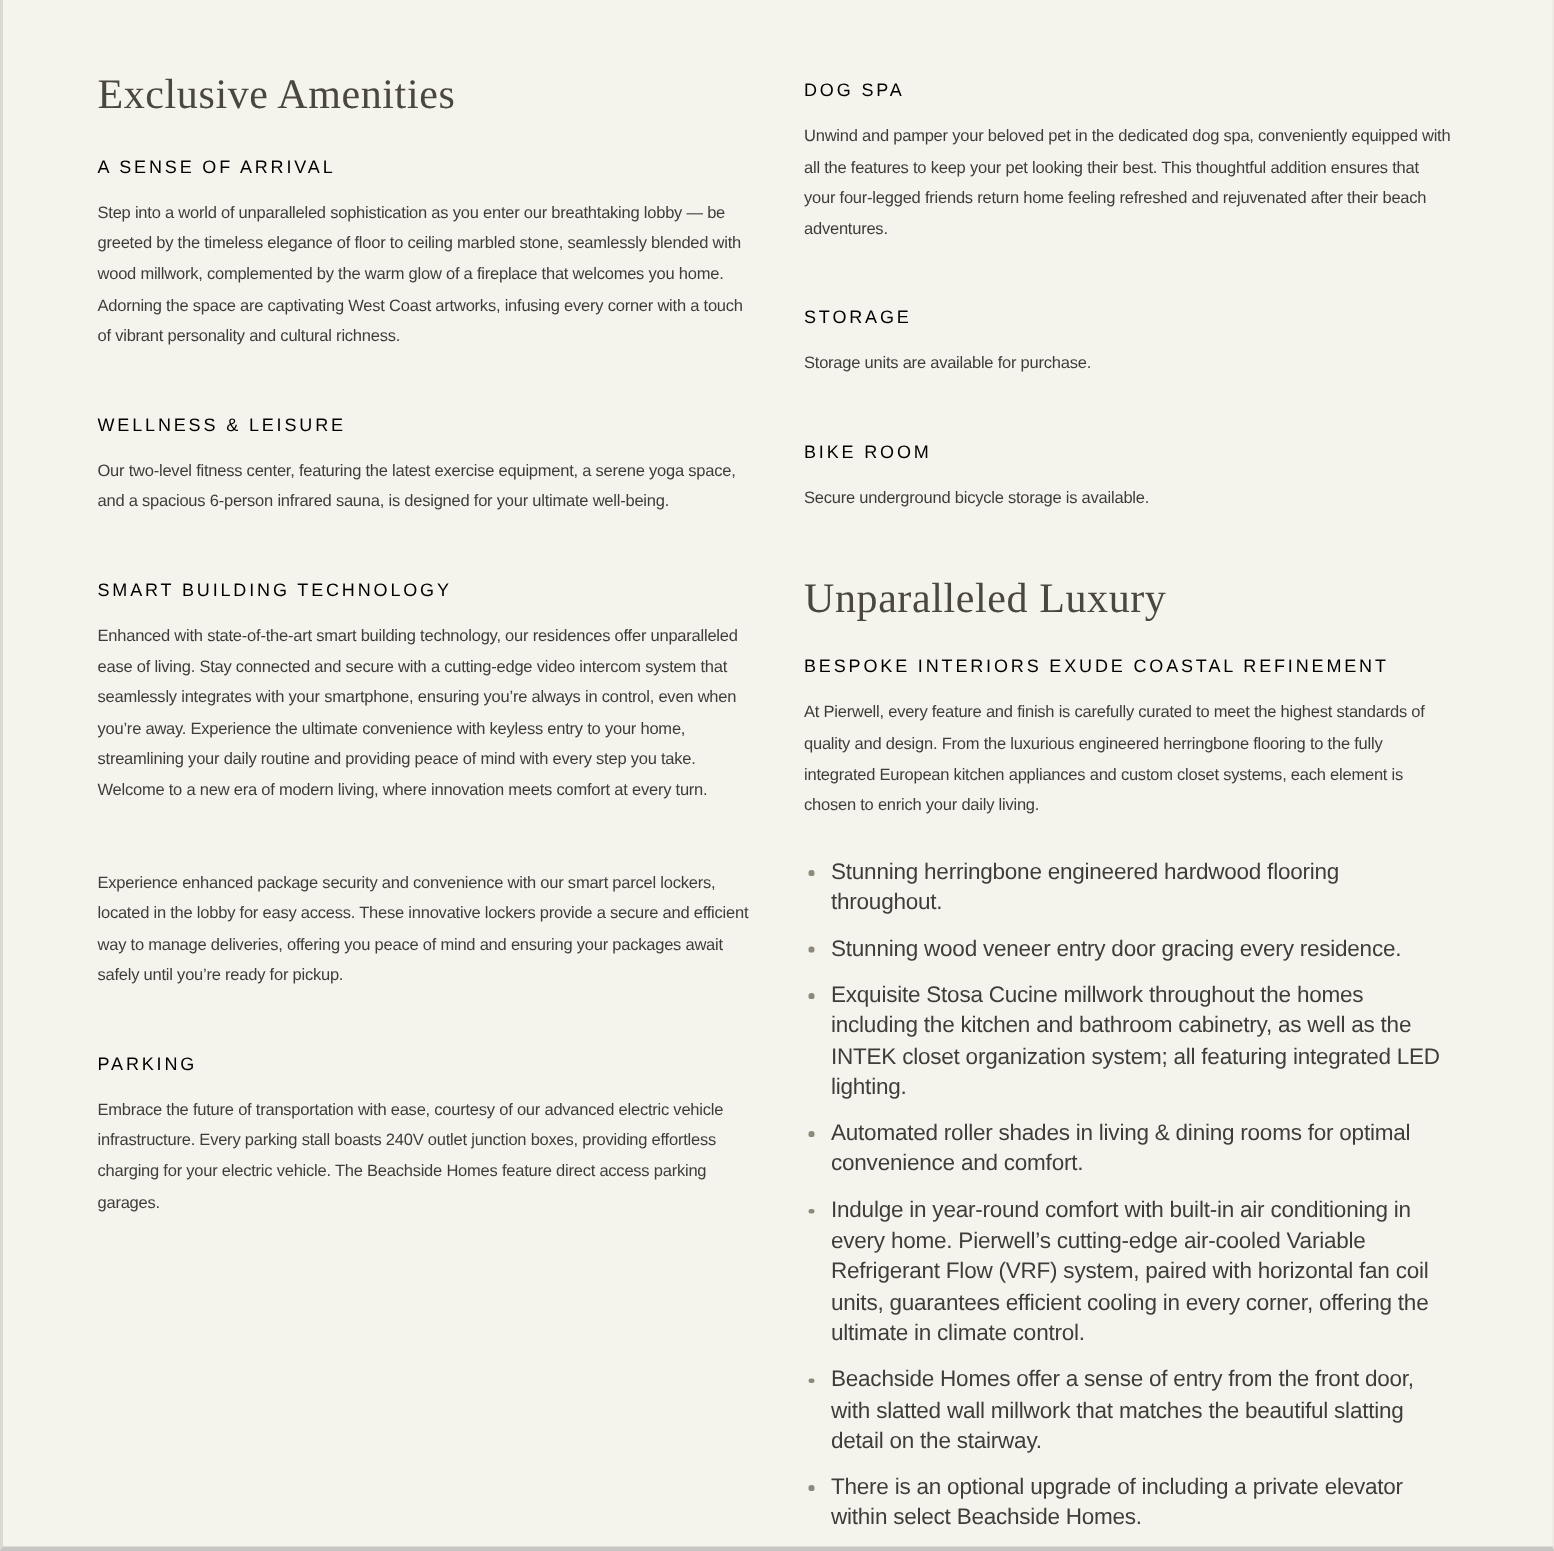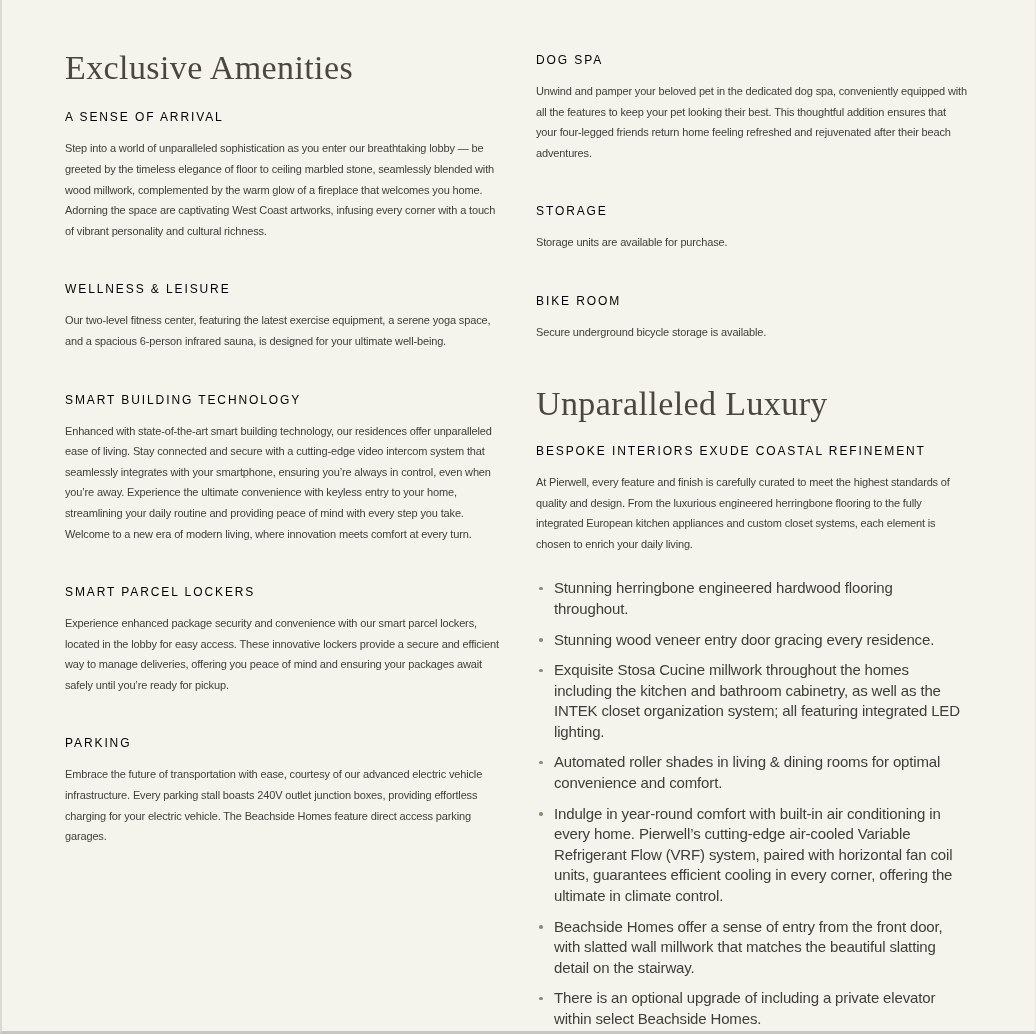--- a/index.html
+++ b/index.html
@@ -24,21 +24,21 @@
   }
   .col-right {
     width: 433px;
     margin-left: 34px;
     padding-top: 53px;
     flex: 0 0 auto;
   }
   .display-heading {
     font-family: "Liberation Serif", serif;
     font-weight: 400;
-    font-size: 34px;
+    font-size: 28px;
     line-height: 1.1;
     letter-spacing: 0.4px;
     color: #4b473f;
     margin: 0 0 24px 0;
   }
   .col-right .display-heading { margin-top: 42px; margin-bottom: 22px; }
   .section { margin-bottom: 41px; }
   .section-label {
     font-size: 12px;
     font-weight: 400;
@@ -95,21 +95,20 @@
       <div class="section-label">WELLNESS &amp; LEISURE</div>
       <p class="section-body">Our two-level fitness center, featuring the latest exercise equipment, a serene yoga space, and a spacious 6-person infrared sauna, is designed for your ultimate well-being.</p>
     </div>
 
     <div class="section">
       <div class="section-label">SMART BUILDING TECHNOLOGY</div>
       <p class="section-body">Enhanced with state-of-the-art smart building technology, our residences offer unparalleled ease of living. Stay connected and secure with a cutting-edge video intercom system that seamlessly integrates with your smartphone, ensuring you’re always in control, even when you’re away. Experience the ultimate convenience with keyless entry to your home, streamlining your daily routine and providing peace of mind with every step you take. Welcome to a new era of modern living, where innovation meets comfort at every turn.</p>
     </div>
 
     <div class="section">
-      <div class="section-label">SMART PARCEL LOCKERS</div>
       <p class="section-body">Experience enhanced package security and convenience with our smart parcel lockers, located in the lobby for easy access. These innovative lockers provide a secure and efficient way to manage deliveries, offering you peace of mind and ensuring your packages await safely until you’re ready for pickup.</p>
     </div>
 
     <div class="section">
       <div class="section-label">PARKING</div>
       <p class="section-body">Embrace the future of transportation with ease, courtesy of our advanced electric vehicle infrastructure. Every parking stall boasts 240V outlet junction boxes, providing effortless charging for your electric vehicle. The Beachside Homes feature direct access parking garages.</p>
     </div>
   </div>
 
   <div class="col-right">

